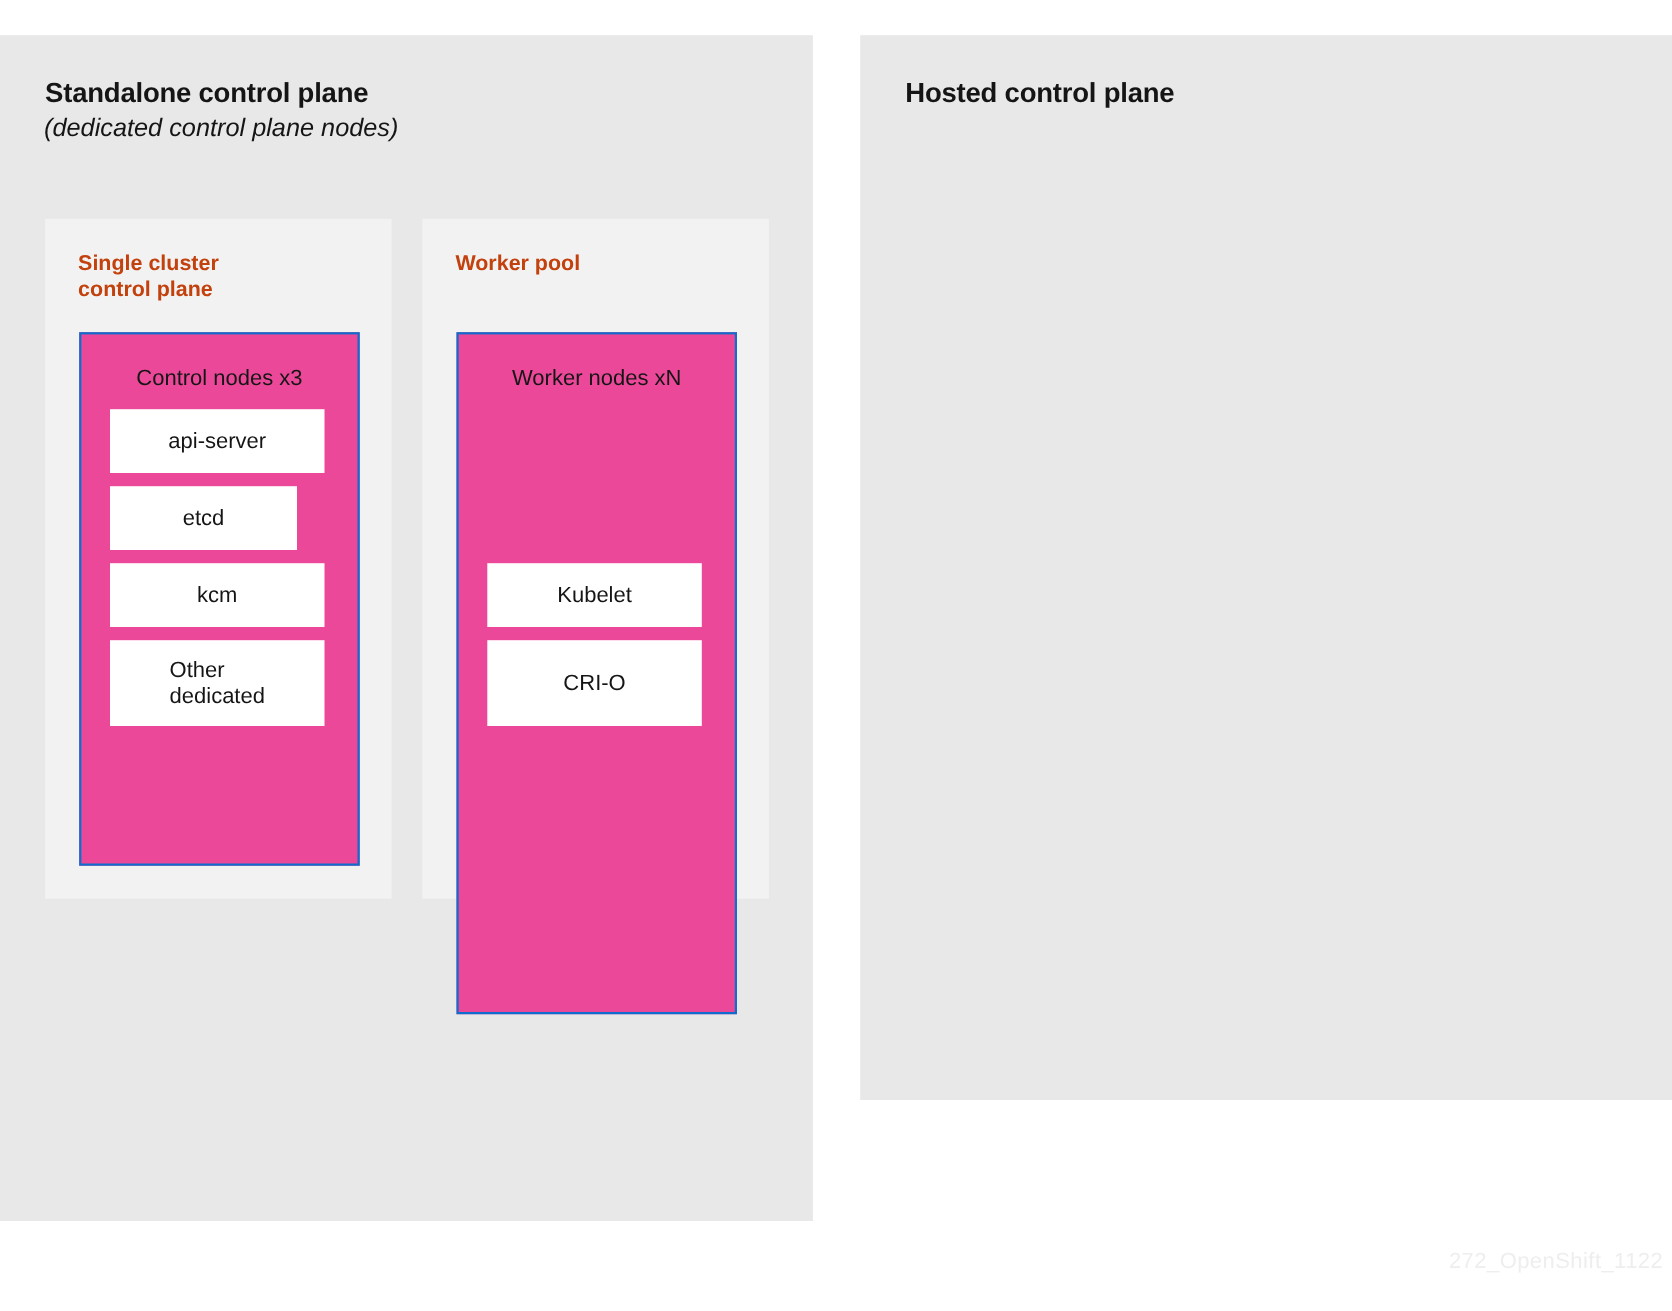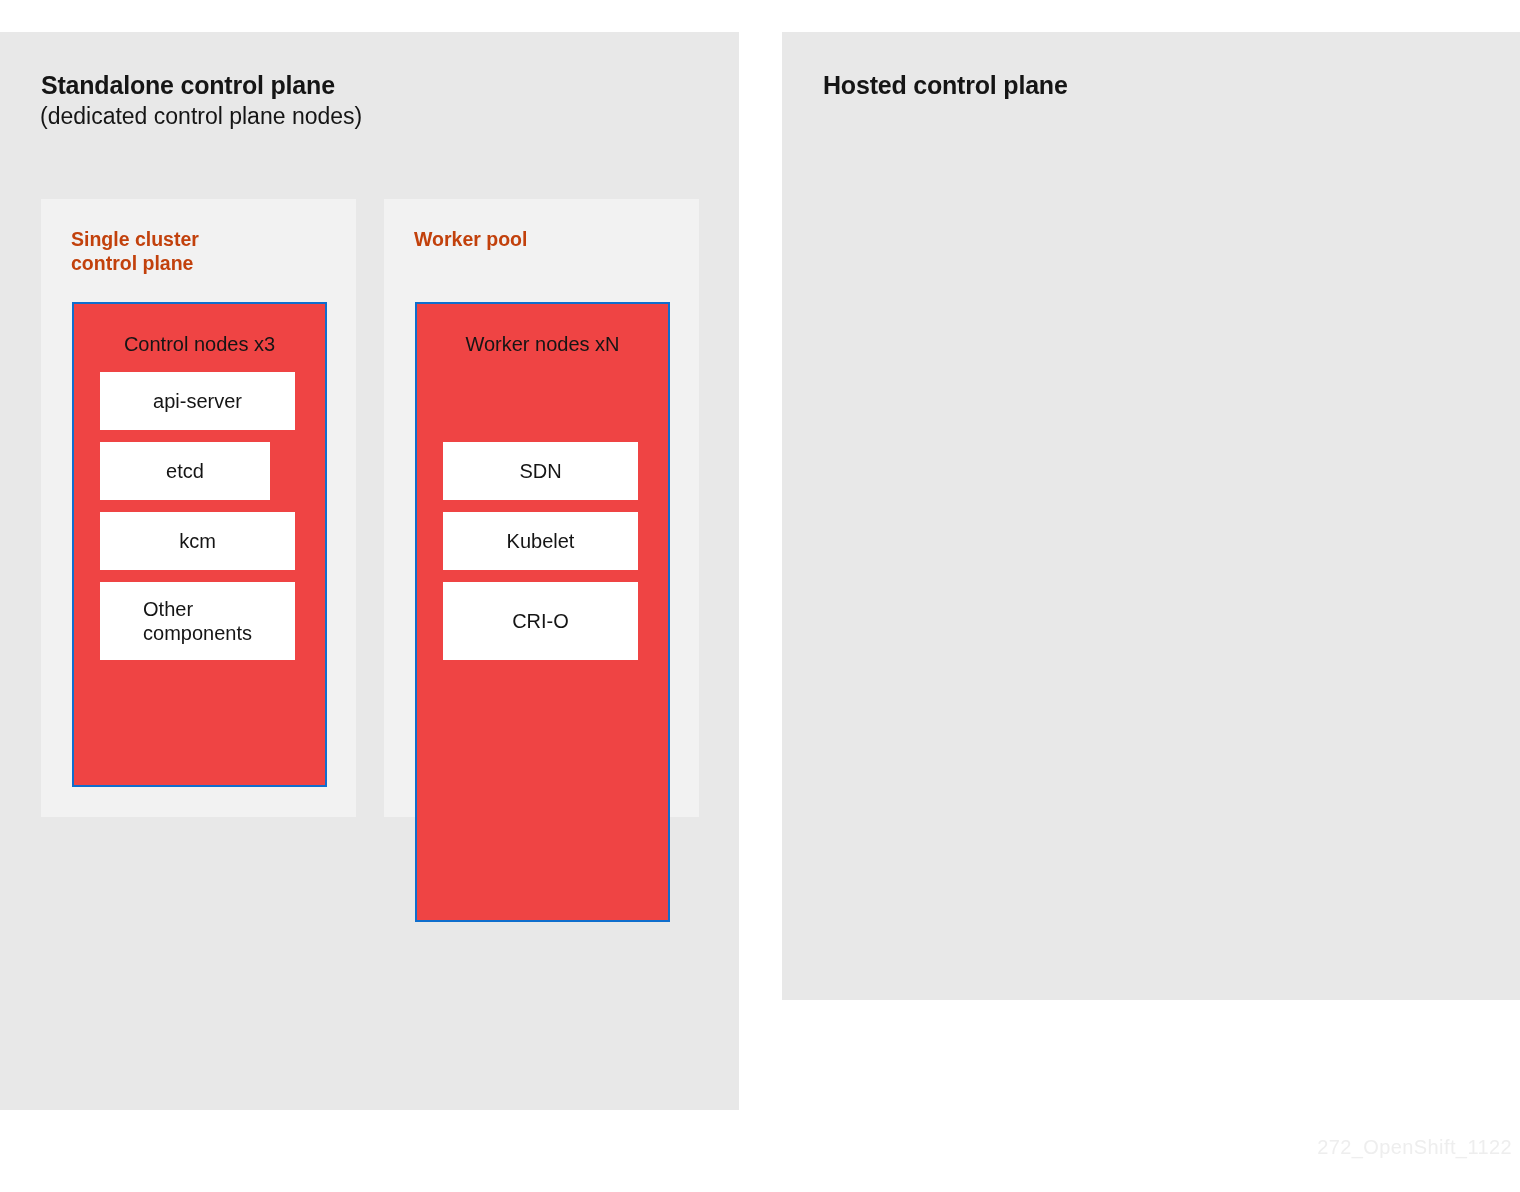--- a/index.html
+++ b/index.html
@@ -35,20 +35,21 @@
     line-height: 30px;
     color: #151515;
     white-space: nowrap;
   }
   .panel-subtitle {
     position: absolute;
     font-size: 23px;
     line-height: 28px;
     color: #151515;
     white-space: nowrap;
+    font-style: italic;
   }
 
   
   .subpanel {
     position: absolute;
     background: #f2f2f2;
   }
   #sub-single-cluster { left: 41px;  top: 167px; width: 315px; height: 618px; }
   #sub-worker-pool    { left: 384px; top: 167px; width: 315px; height: 618px; }
 
@@ -56,21 +57,21 @@
     position: absolute;
     font-weight: bold;
     font-size: 19.5px;
     line-height: 24px;
     color: #c2410c;
   }
 
   
   .nodebox {
     position: absolute;
-    background: #ef4444;
+    background: #ec4899;
     border: 2px solid #0f6ecd;
   }
   #nodebox-control  { left: 72px;  top: 270px; width: 255px; height: 485px; }
   #nodebox-worker   { left: 415px; top: 270px; width: 255px; height: 620px; }
 
   .nodebox-label {
     position: absolute;
     font-size: 20px;
     line-height: 24px;
     color: #151515;
@@ -120,30 +121,29 @@
       <div class="sub-title" style="left:30px; top:28px;">Single cluster</div>
       <div class="sub-title" style="left:30px; top:52px;">control plane</div>
     </div>
 
     <div class="nodebox" id="nodebox-control">
       <div class="nodebox-label centered" style="top:28px;">Control nodes  x3</div>
       <div class="chip" style="left:26px; top:68px; width:195px; height:58px;">api-server</div>
       <div class="chip" style="left:26px; top:138px; width:170px; height:58px;">etcd</div>
       <div class="chip" style="left:26px; top:208px; width:195px; height:58px;">kcm</div>
       <div class="chip" style="left:26px; top:278px; width:195px; height:78px;">Other
-components</div>
+dedicated</div>
     </div>
 
     <div class="subpanel" id="sub-worker-pool">
       <div class="sub-title" style="left:30px; top:28px;">Worker pool</div>
     </div>
 
     <div class="nodebox" id="nodebox-worker">
       <div class="nodebox-label centered" style="top:28px;">Worker nodes  xN</div>
-      <div class="chip" style="left:26px; top:138px; width:195px; height:58px;">SDN</div>
       <div class="chip" style="left:26px; top:208px; width:195px; height:58px;">Kubelet</div>
       <div class="chip" style="left:26px; top:278px; width:195px; height:78px;">CRI-O</div>
     </div>
   </div>
 
   <div class="panel" id="panel-hosted">
     <div class="panel-title" style="left:41px; top:38px;">Hosted control plane</div>
 
   </div>
 

